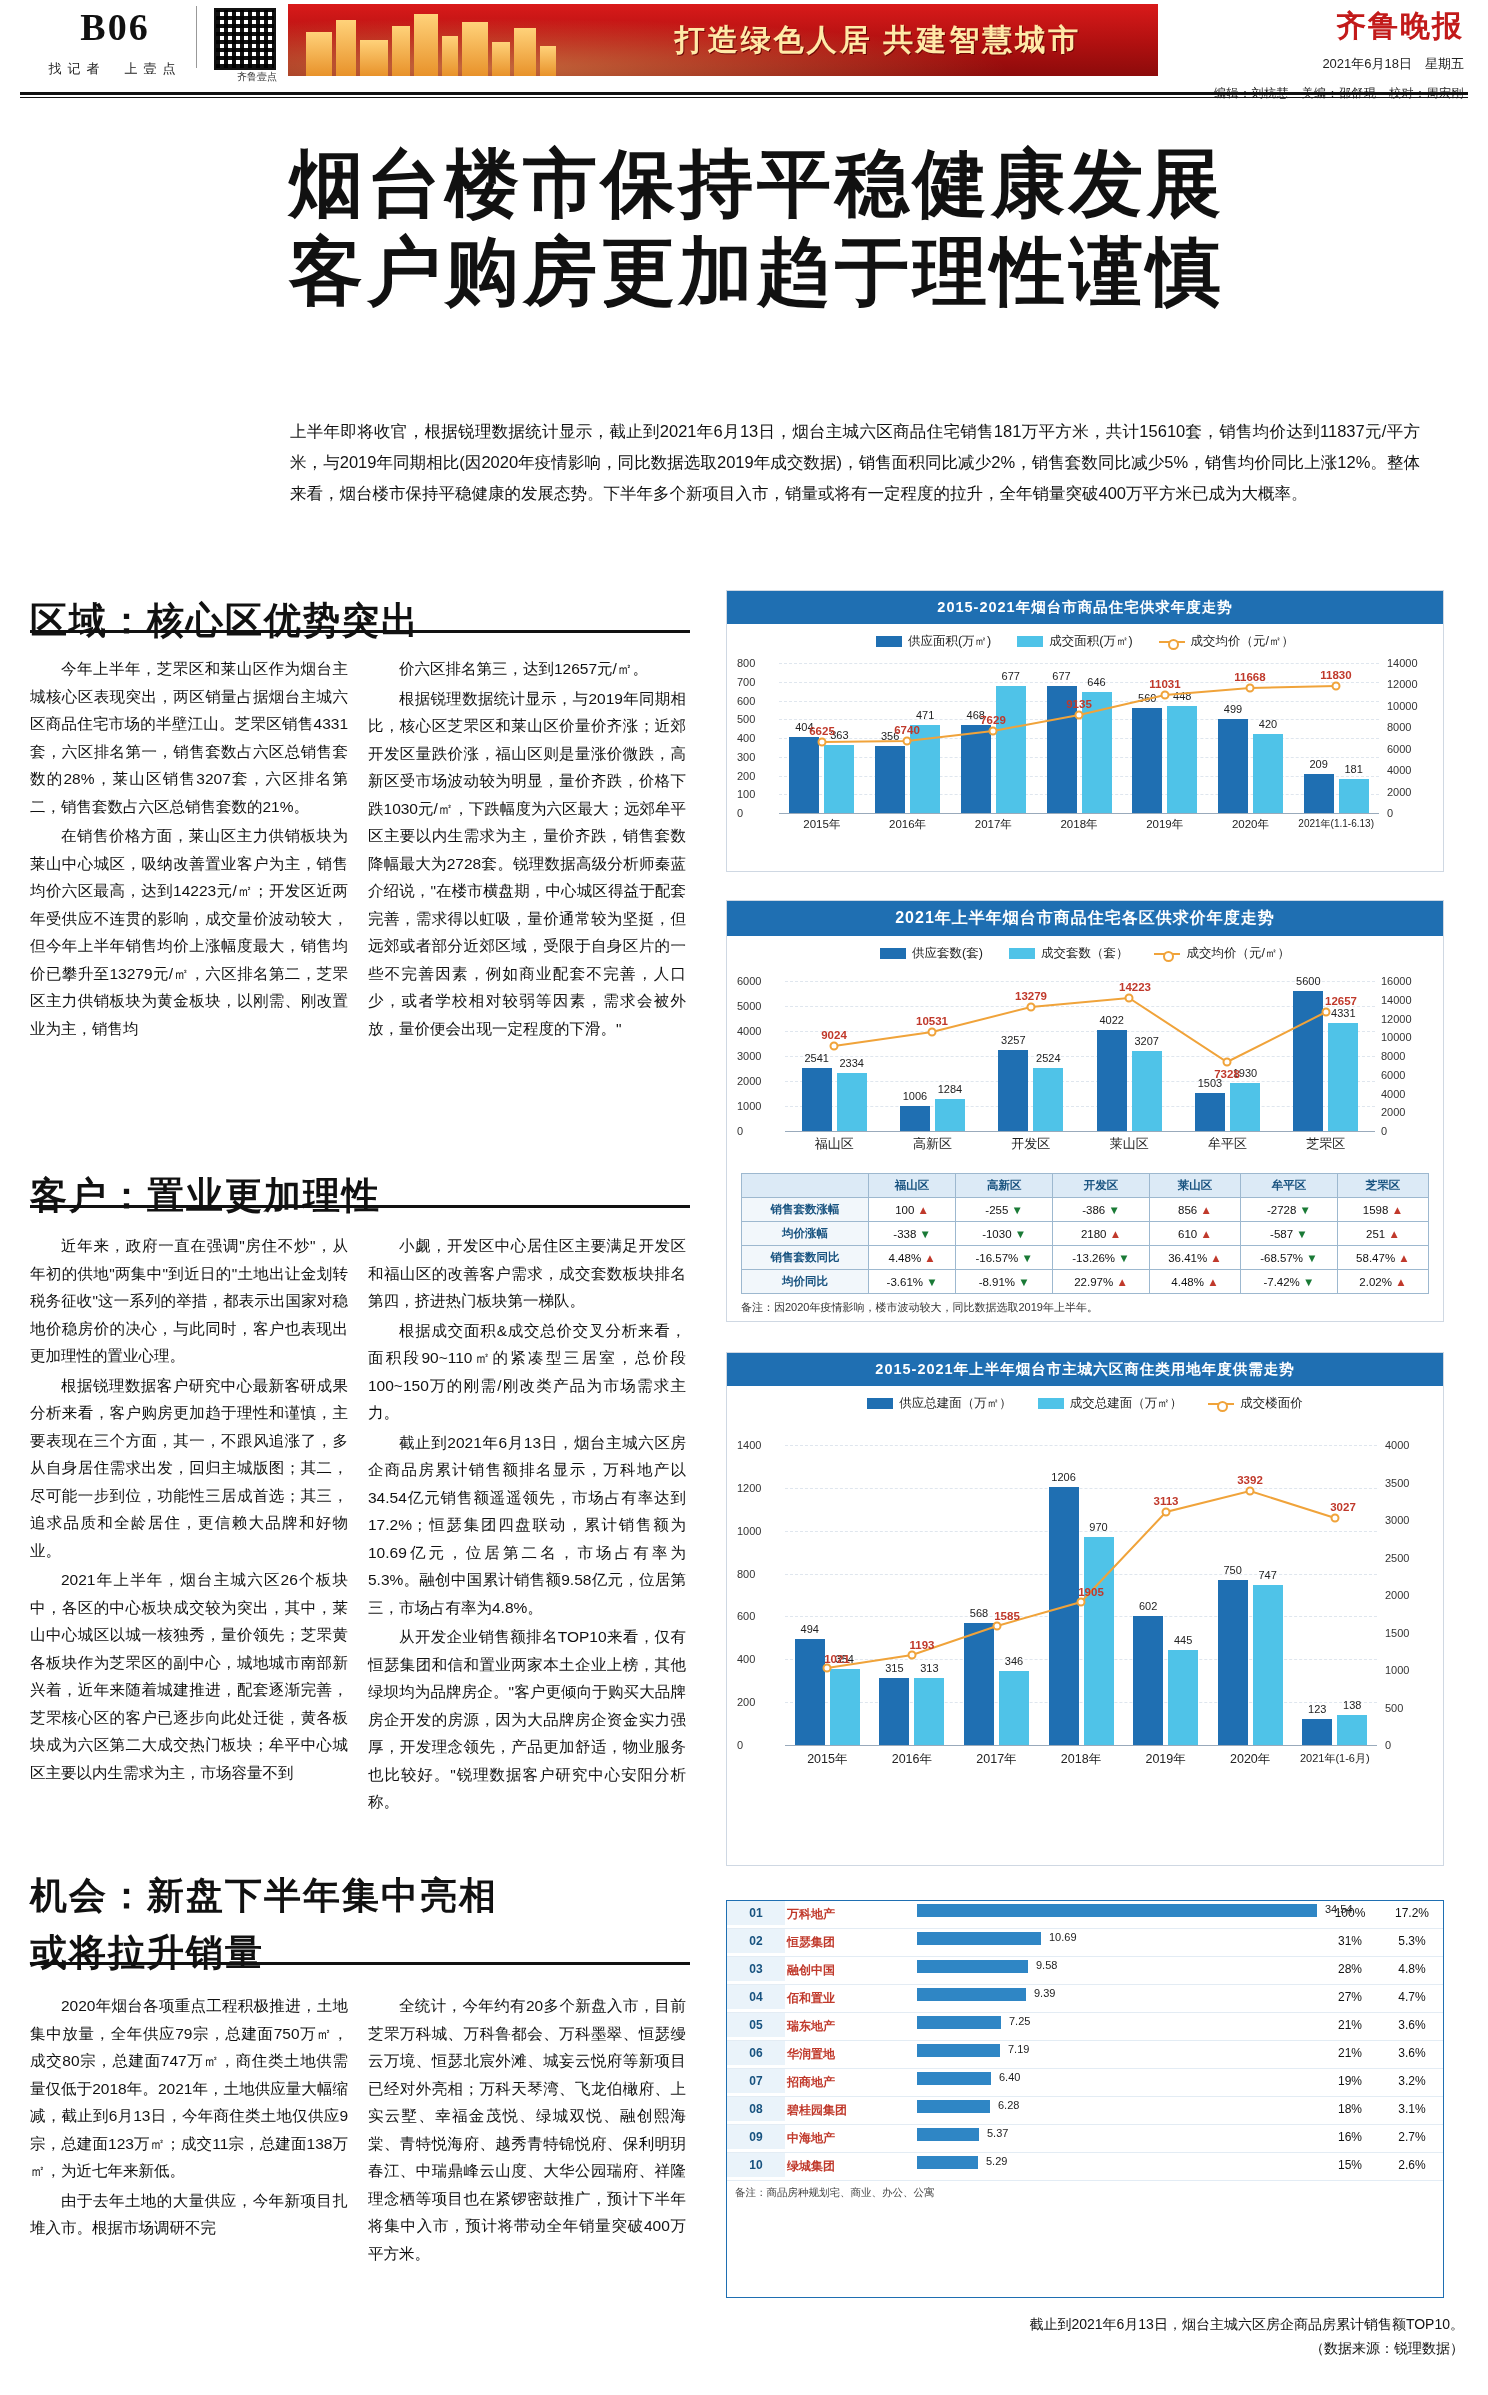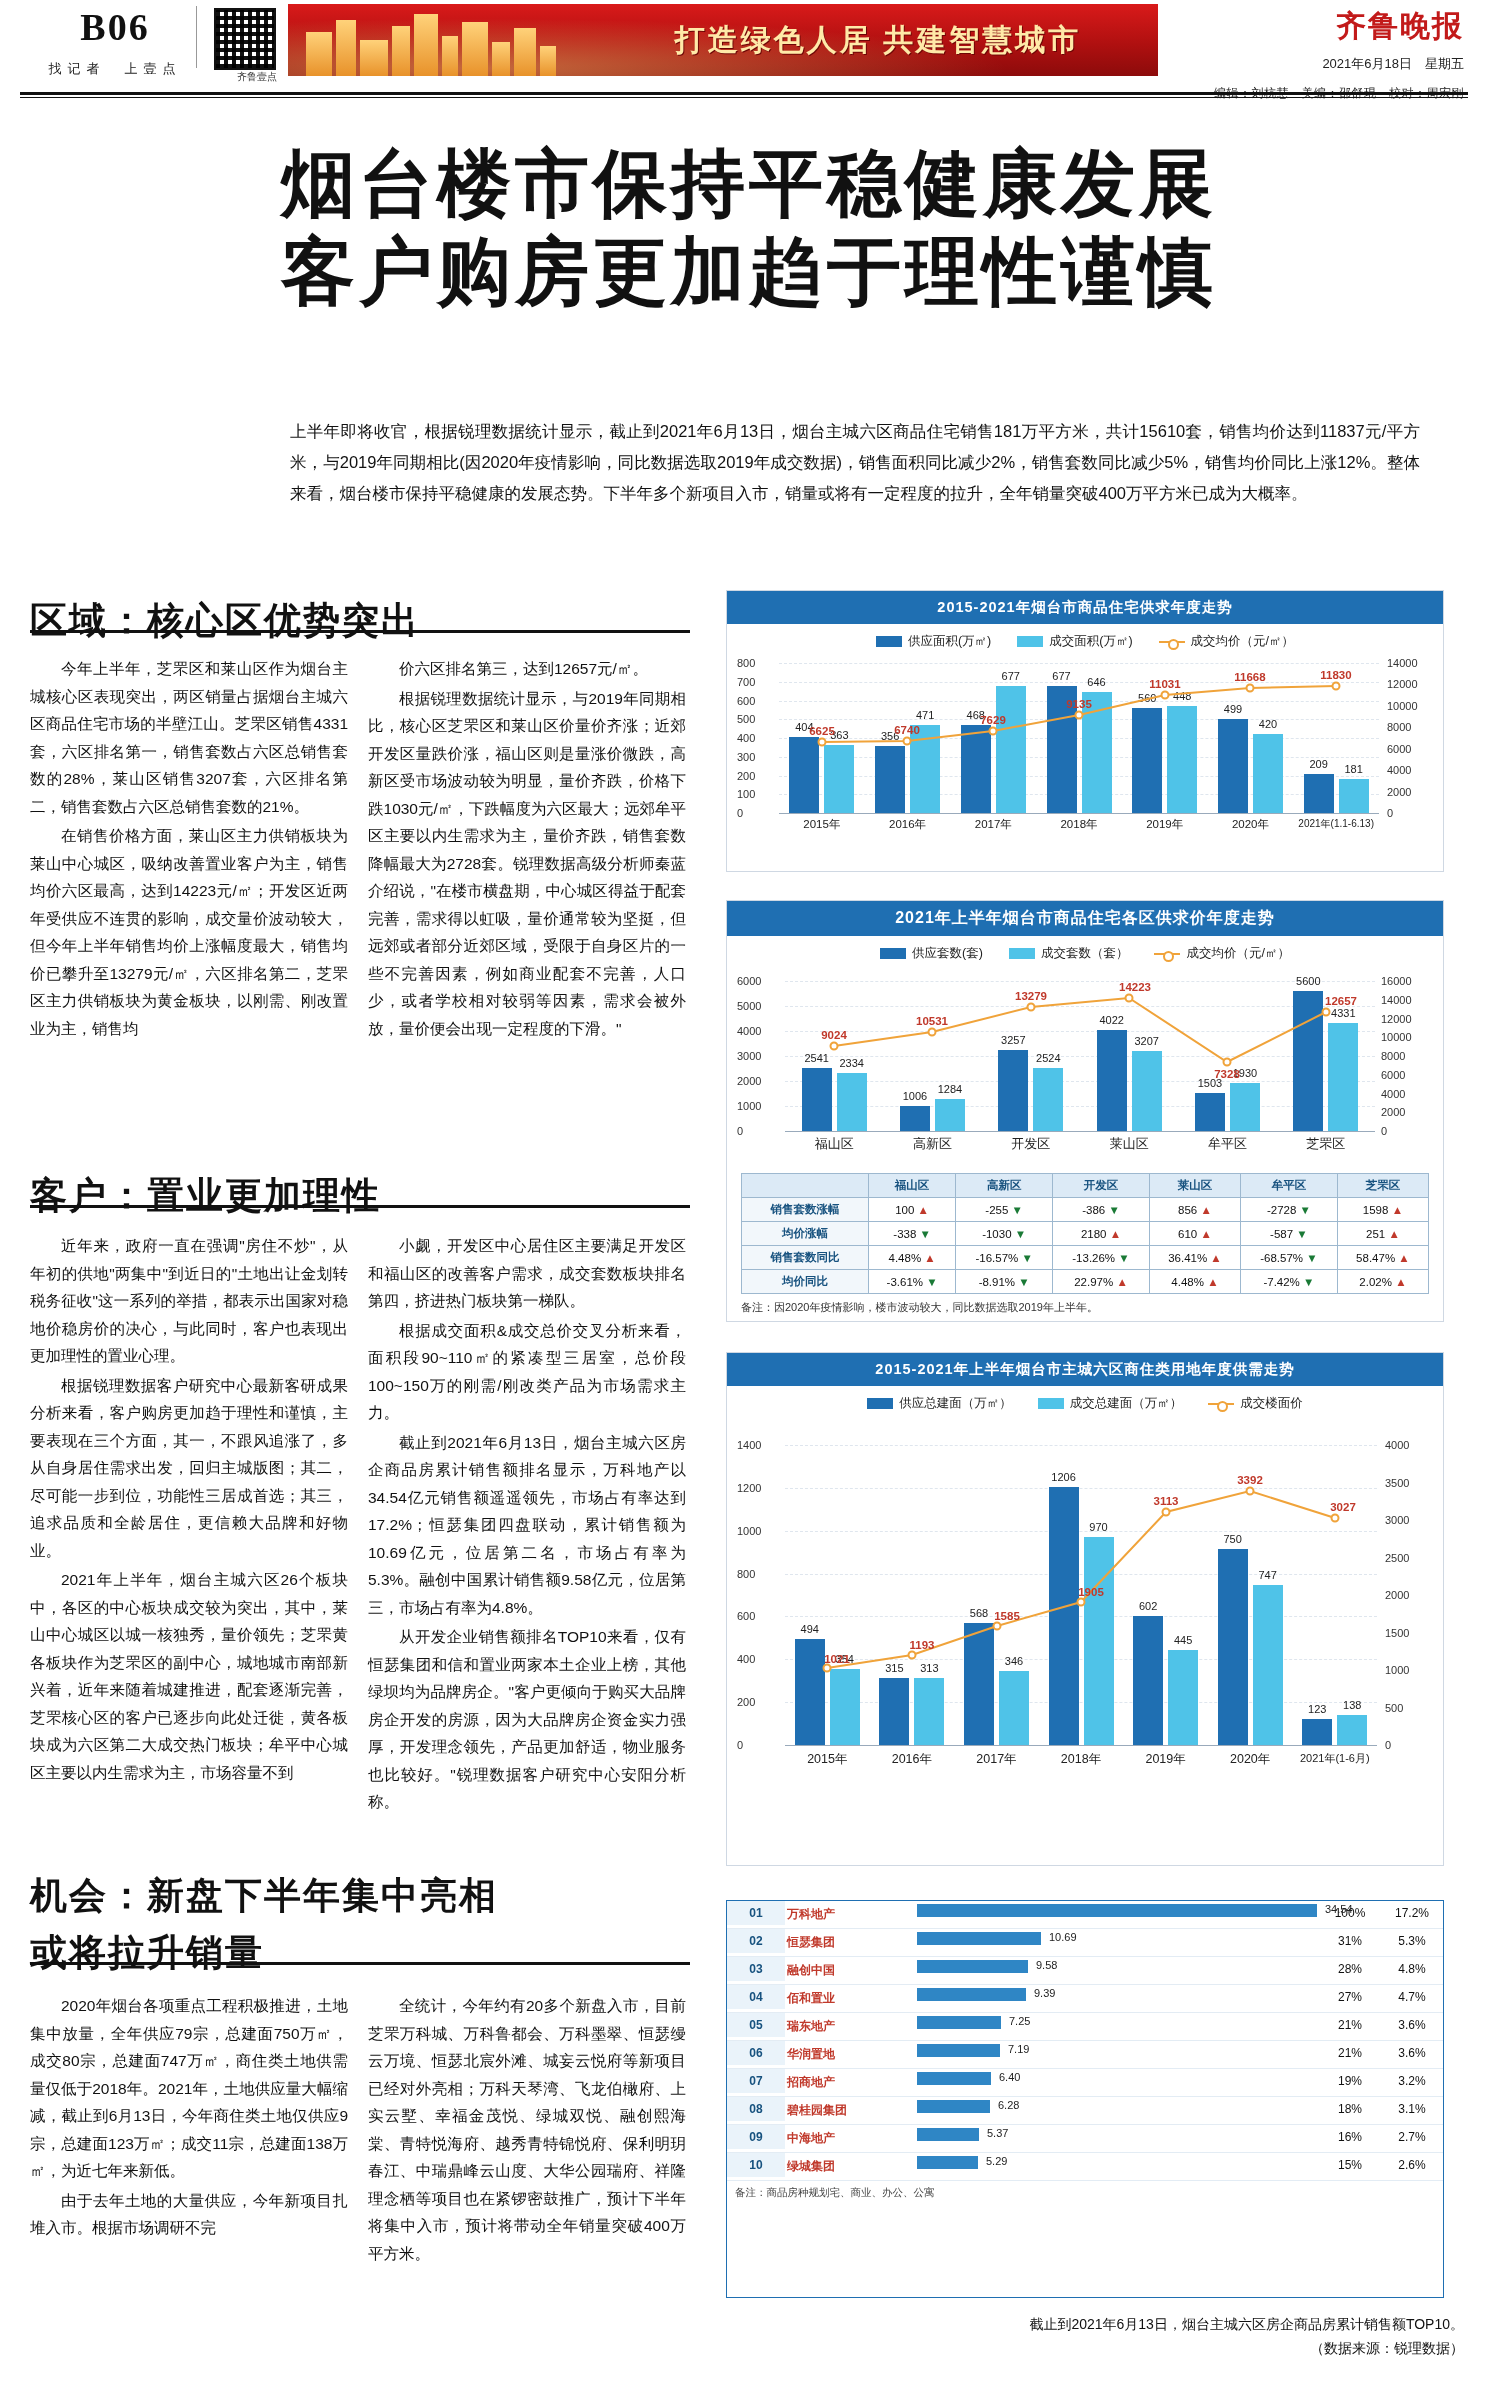--- a/index.html
+++ b/index.html
@@ -26,21 +26,21 @@
     font-family:"Liberation Serif","DejaVu Serif",serif;font-size:30px;font-weight:bold;letter-spacing:3px;
     text-shadow:1px 1px 0 #6d0606;}
   .mh-right{position:absolute;right:24px;top:6px;width:300px;text-align:right;}
   .paper-name{font-family:"Liberation Serif","DejaVu Serif",serif;font-size:30px;font-weight:bold;color:#c21a1a;letter-spacing:2px;}
   .mh-date{font-size:13px;color:#222;margin-top:8px;}
   .mh-credits{font-size:12px;color:#222;margin-top:12px;letter-spacing:.5px;}
   .mh-rule{position:absolute;left:20px;top:92px;width:1448px;height:3px;background:#111;}
   .mh-rule2{position:absolute;left:20px;top:97px;width:1448px;height:1px;background:#111;}
 
   
-  .headline{position:absolute;left:64px;top:140px;width:1370px;text-align:center;
+  .headline{position:absolute;left:72px;top:140px;width:1370px;text-align:center;
     font-family:"Liberation Serif","DejaVu Serif",serif;font-weight:bold;font-size:74px;line-height:88px;letter-spacing:4px;color:#111;}
 
   
   .lead{position:absolute;left:290px;top:416px;width:1130px;font-size:16.5px;line-height:31px;text-align:justify;color:#111;}
 
   
   .sec-head{position:absolute;font-family:"Liberation Serif","DejaVu Serif",serif;font-weight:bold;font-size:37px;letter-spacing:2px;color:#111;margin-top:16px;}
   .sec-rule{position:absolute;height:3px;background:#111;}
 
   
@@ -557,21 +557,21 @@
           </div>
         <div class="grp">
             <div class="bar b1" style="height:129px">
               <span class="val">602</span>
             </div>
             <div class="bar b2" style="height:95.4px">
               <span class="val">445</span>
             </div>
           </div>
         <div class="grp">
-            <div class="bar b1" style="height:196px">
+            <div class="bar b1" style="height:165px">
               <span class="val">750</span>
             </div>
             <div class="bar b2" style="height:160.1px">
               <span class="val">747</span>
             </div>
           </div>
         <div class="grp">
             <div class="bar b1" style="height:26.4px">
               <span class="val">123</span>
             </div>

